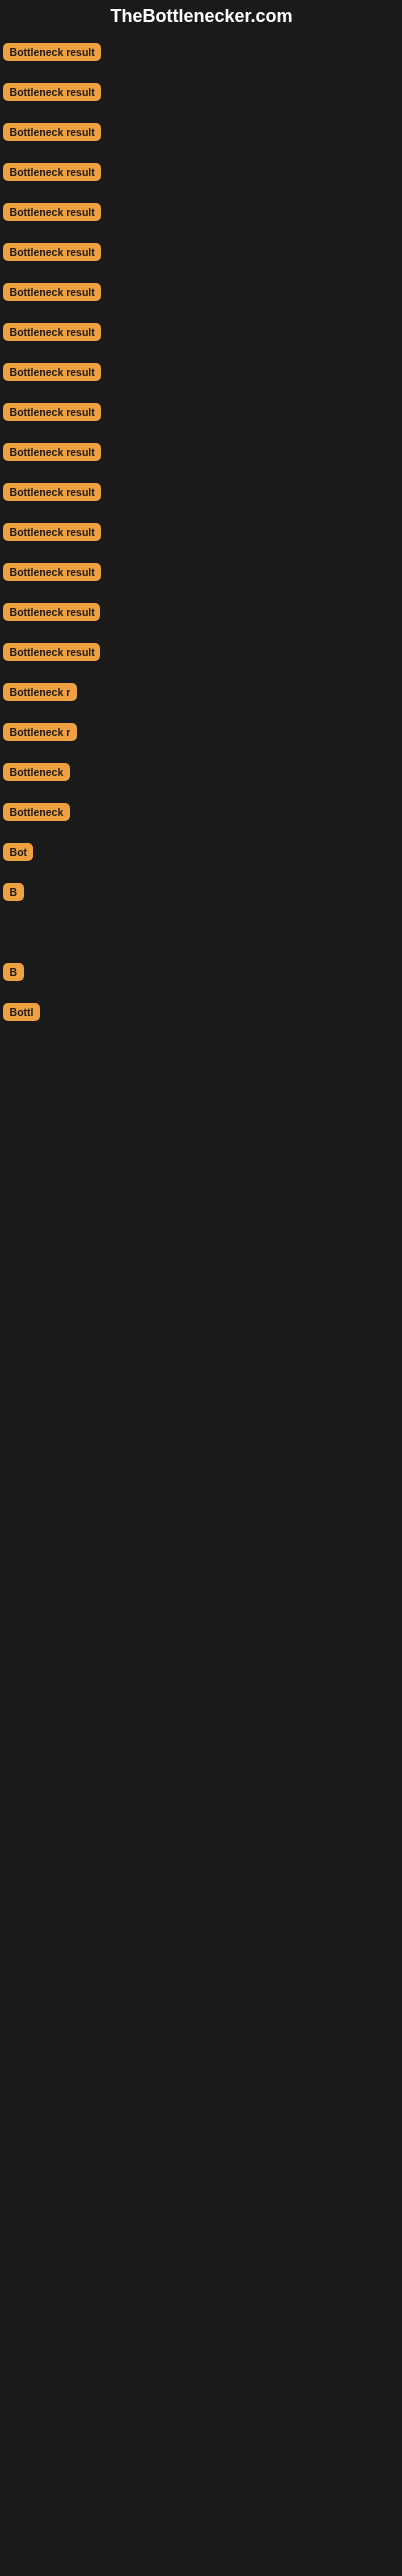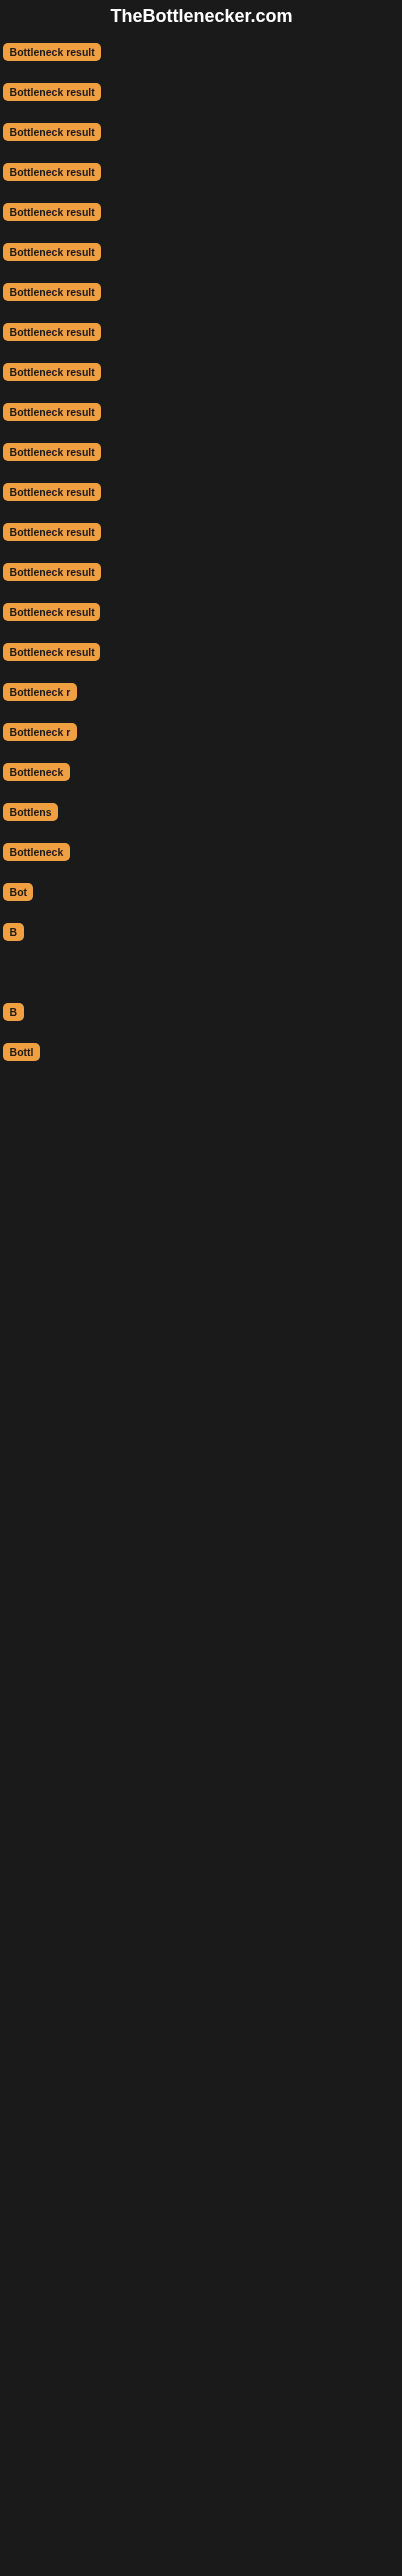--- a/index.html
+++ b/index.html
@@ -94,23 +94,20 @@
     <div class="row">
       <div class="bottleneck-badge" style="max-width: 82px;">Bottleneck r</div>
     </div>
     <div class="row">
       <div class="bottleneck-badge" style="max-width: 82px;">Bottleneck r</div>
     </div>
     <div class="row">
       <div class="bottleneck-badge" style="max-width: 74px;">Bottleneck</div>
     </div>
     <div class="row">
-      <div class="bottleneck-badge" style="max-width: 66px;">Bottlens</div>
-    </div>
-    <div class="row">
       <div class="bottleneck-badge" style="max-width: 74px;">Bottleneck</div>
     </div>
     <div class="row">
       <div class="bottleneck-badge" style="max-width: 45px;">Bot</div>
     </div>
     <div class="row">
       <div class="bottleneck-badge" style="max-width: 29px;">B</div>
     </div>
     <div class="row"></div>
     <div class="row">

